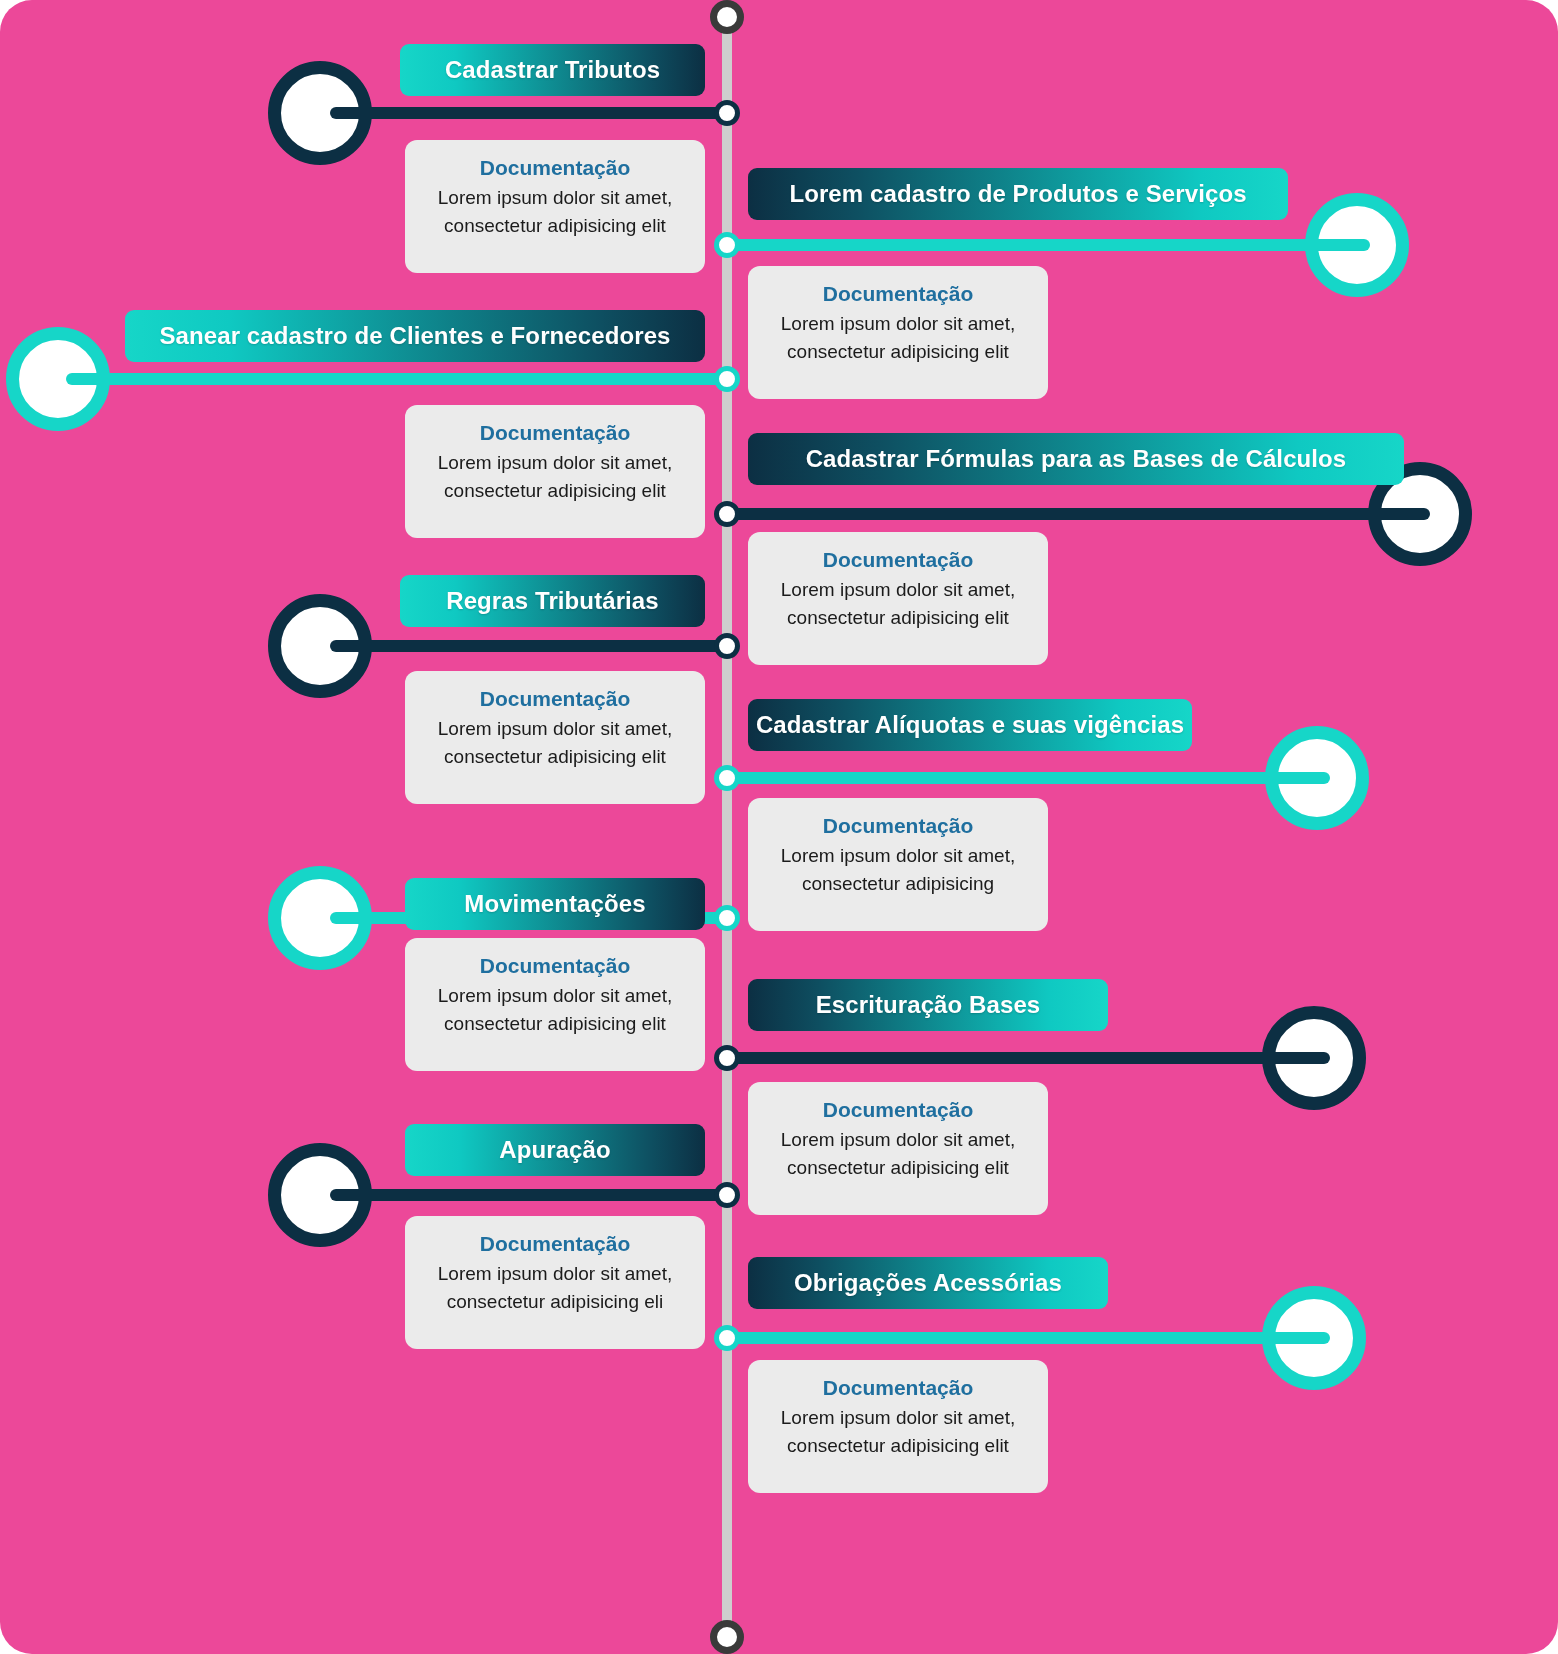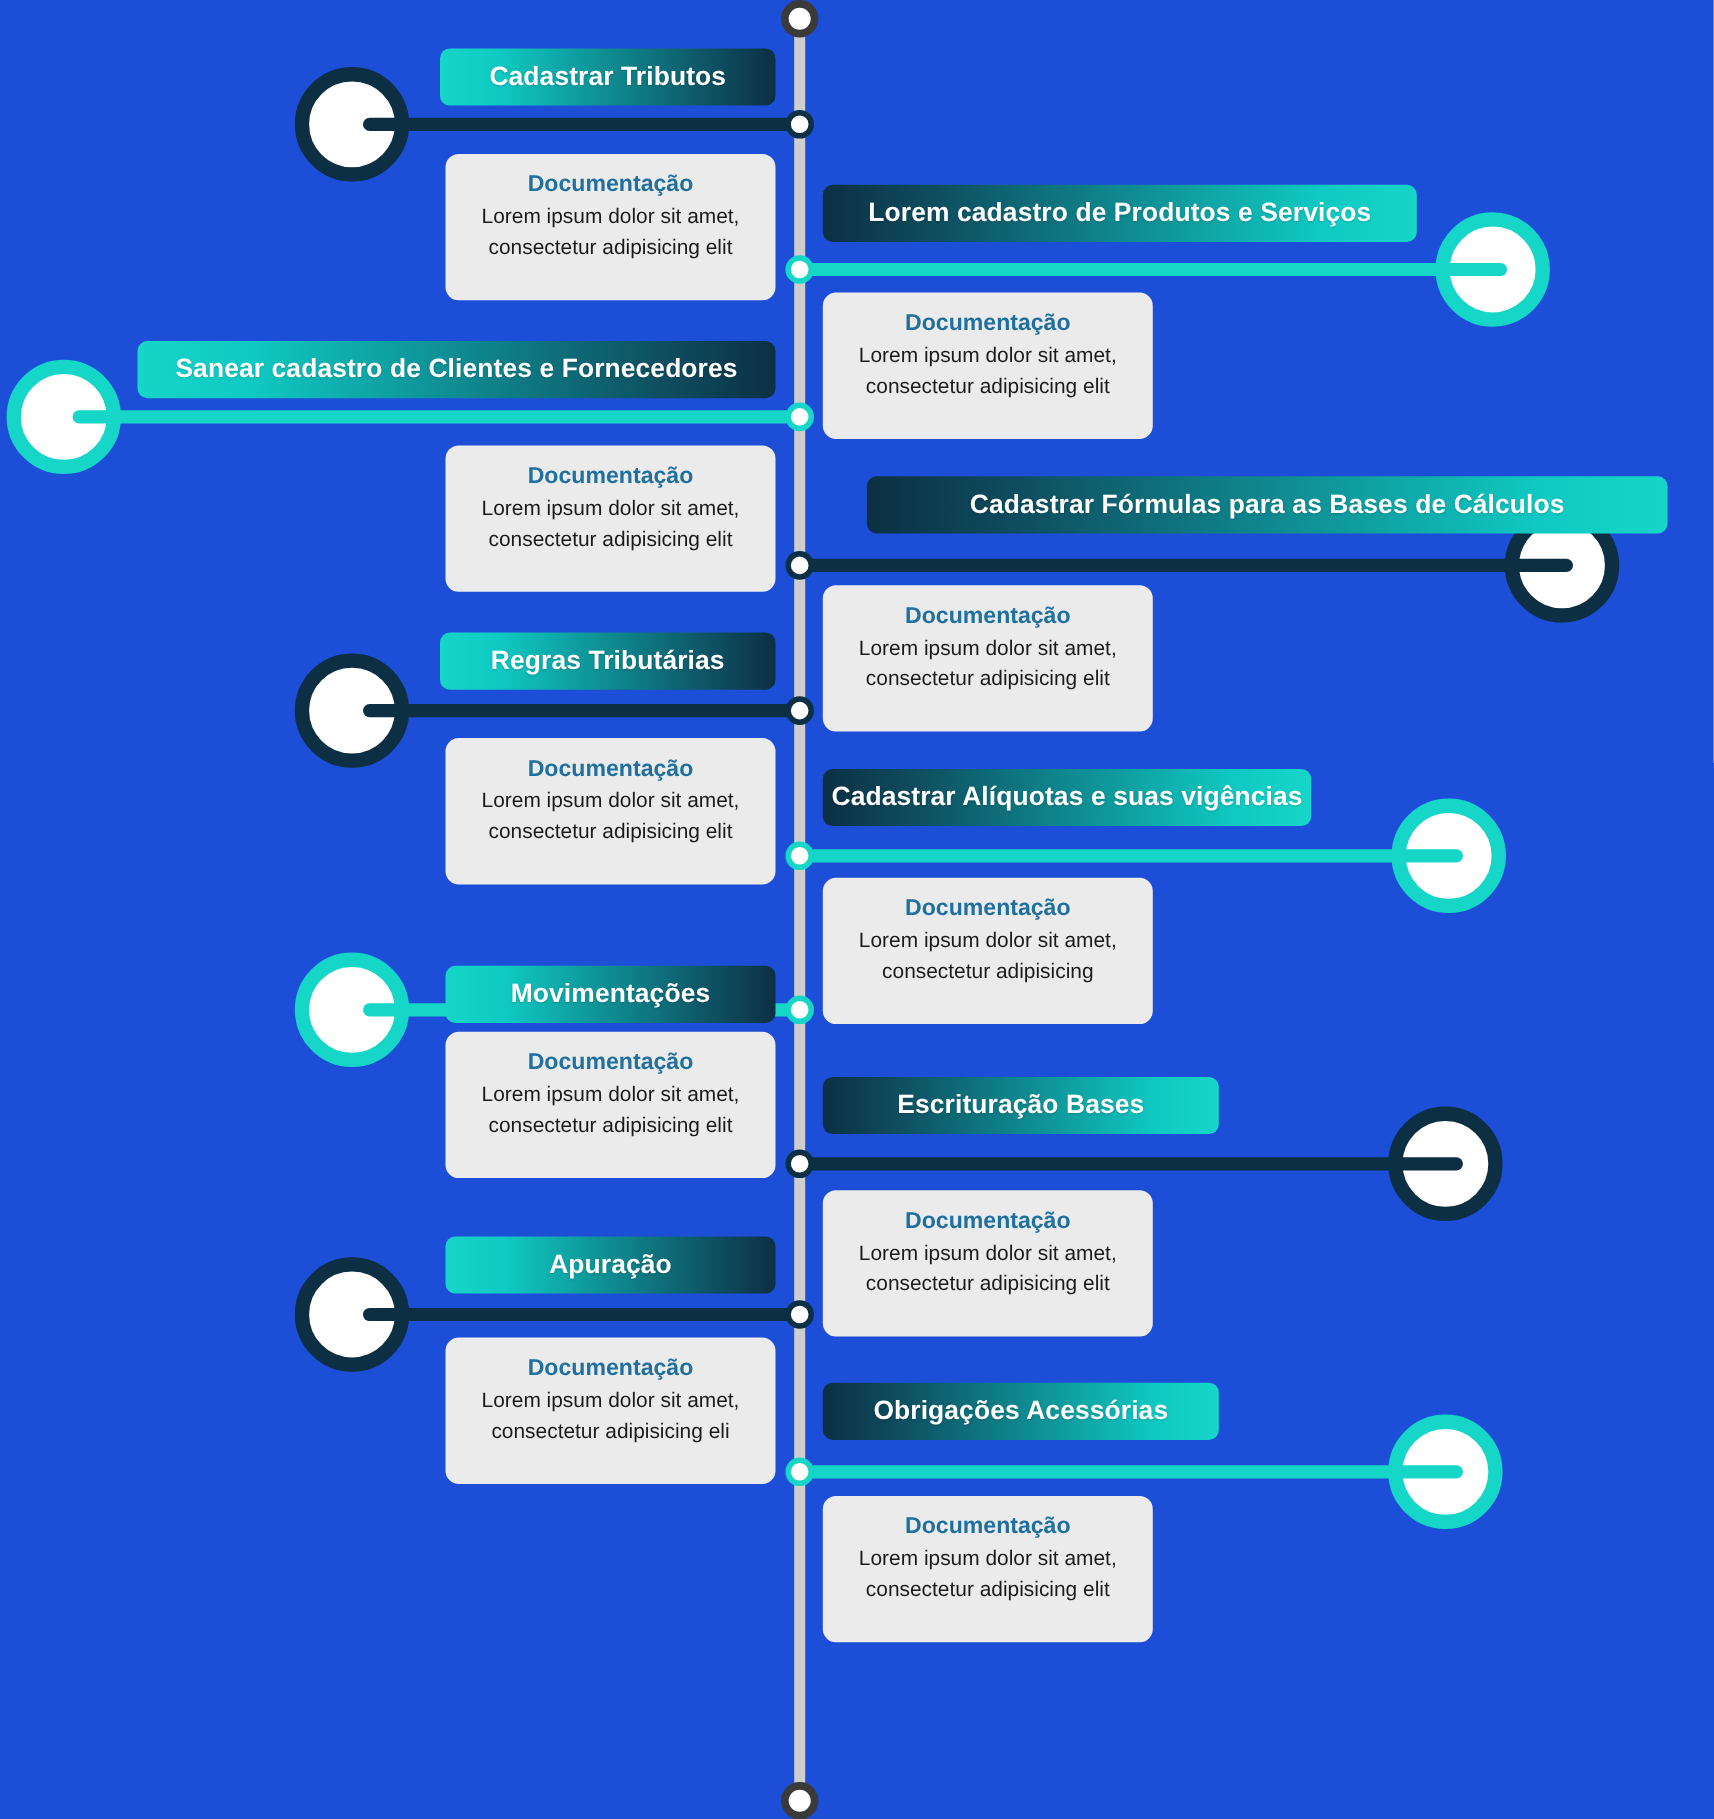--- a/index.html
+++ b/index.html
@@ -4,22 +4,23 @@
 <style>
   * { box-sizing: border-box; margin: 0; padding: 0; }
   html, body {
     background: #ffffff;
     font-family: "Liberation Sans", sans-serif;
   }
   #stage {
     position: relative;
     width: 1558px;
     height: 1654px;
-    background: #1d4ed8;
+    background: #ec4899;
     overflow: hidden;
+    border-radius: 32px;
   }
 
   
   .spine {
     position: absolute;
     left: 722px;
     top: 14px;
     width: 10px;
     height: 1624px;
     background: #cecece;
@@ -157,21 +158,21 @@
         <div class="doc" style="width: 300px; min-height: 125px; top: 405px; left: 405px;">
           <div class="doc-title">Documentação</div>
           <div class="doc-body">Lorem ipsum dolor sit amet,
 consectetur adipisicing elit</div>
         </div>
       </div>
       <div class="node">
         <div class="connector" style="left: 727px; width: 703px; top: 508px; background: rgb(12, 47, 67);"></div>
         <div class="endcap" style="width: 104px; height: 104px; left: 1368px; top: 462px; border: 13px solid rgb(12, 47, 67);"></div>
         <div class="spine-dot" style="top: 501px; border: 5px solid rgb(12, 47, 67);"></div>
-        <div class="pill right" style="width: 728px; top: 433px; left: 748px; margin-left: 40px;">
+        <div class="pill right" style="width: 656px; top: 433px; left: 748px;">
           <span class="pill-label">Cadastrar Fórmulas para as Bases de Cálculos</span>
         </div>
         <div class="doc" style="width: 300px; min-height: 125px; top: 532px; left: 748px;">
           <div class="doc-title">Documentação</div>
           <div class="doc-body">Lorem ipsum dolor sit amet,
 consectetur adipisicing elit</div>
         </div>
       </div>
       <div class="node">
         <div class="connector" style="left: 330px; width: 397px; top: 640px; background: rgb(12, 47, 67);"></div>

